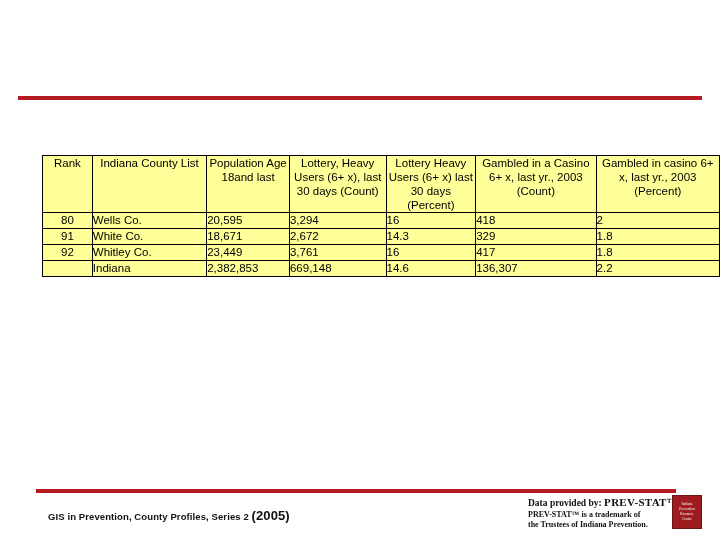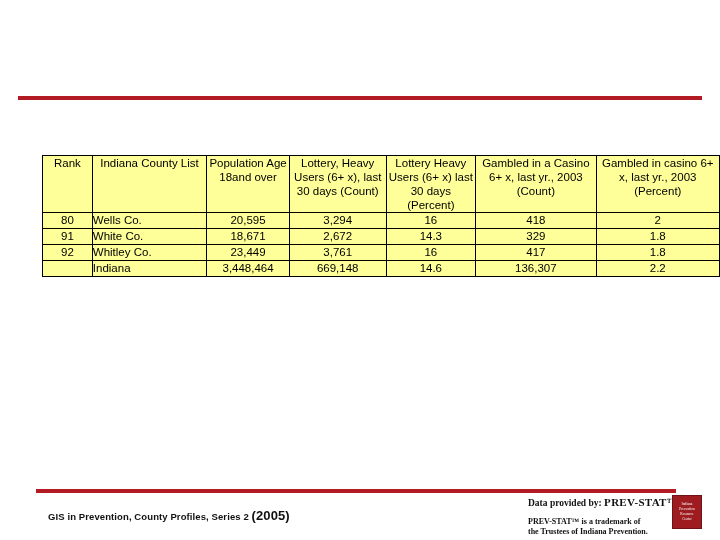--- a/index.html
+++ b/index.html
@@ -73,21 +73,21 @@
   }
   tbody td {
     background: #FFFF99;
     font-size: 11.5px;
     line-height: 14px;
     height: 15px;
     padding: 0 4px;
   }
   td.c-rank { text-align: center; }
   td.c-name { text-align: left; }
-  td.c-num  { text-align: center; }
+  td.c-num  { text-align: left; }
 
   
   col.w-rank   { width: 50px; }
   col.w-county { width: 115px; }
   col.w-pop    { width: 83px; }
   col.w-lotc   { width: 97px; }
   col.w-lotp   { width: 90px; }
   col.w-casc   { width: 121px; }
   col.w-casp   { width: 124px; }
 
@@ -124,21 +124,21 @@
     font-family: "Liberation Serif", serif;
     font-size: 11px;
     font-weight: bold;
     letter-spacing: 0.3px;
   }
   .provider .line2 {
     font-family: "Liberation Serif", serif;
     font-size: 8px;
     font-weight: bold;
     line-height: 9.5px;
-    margin-top: 9px;
+    margin-top: 2px;
     white-space: nowrap;
   }
 
   
   .logo {
     position: absolute;
     left: 672px;
     top: 495px;
     width: 30px;
     height: 34px;
@@ -169,21 +169,21 @@
         <col class="w-pop">
         <col class="w-lotc">
         <col class="w-lotp">
         <col class="w-casc">
         <col class="w-casp">
       </colgroup>
       <thead>
         <tr>
           <th>Rank</th>
           <th>Indiana County List</th>
-          <th>Population Age 18and over</th>
+          <th>Population Age 18and last</th>
           <th>Lottery, Heavy Users (6+ x), last 30 days (Count)</th>
           <th>Lottery Heavy Users (6+ x) last 30 days (Percent)</th>
           <th>Gambled in a Casino 6+ x, last yr., 2003 (Count)</th>
           <th>Gambled in casino 6+ x, last yr., 2003 (Percent)</th>
         </tr>
       </thead>
       <tbody>
         <tr>
           <td class="c-rank">80</td>
           <td class="c-name">Wells Co.</td>
@@ -207,21 +207,21 @@
           <td class="c-name">Whitley Co.</td>
           <td class="c-num">23,449</td>
           <td class="c-num">3,761</td>
           <td class="c-num">16</td>
           <td class="c-num">417</td>
           <td class="c-num">1.8</td>
         </tr>
         <tr>
           <td class="c-rank"></td>
           <td class="c-name">Indiana</td>
-          <td class="c-num">3,448,464</td>
+          <td class="c-num">2,382,853</td>
           <td class="c-num">669,148</td>
           <td class="c-num">14.6</td>
           <td class="c-num">136,307</td>
           <td class="c-num">2.2</td>
         </tr>
       </tbody>
     </table>
   </div>
 
   <div class="bottom-rule"></div>

